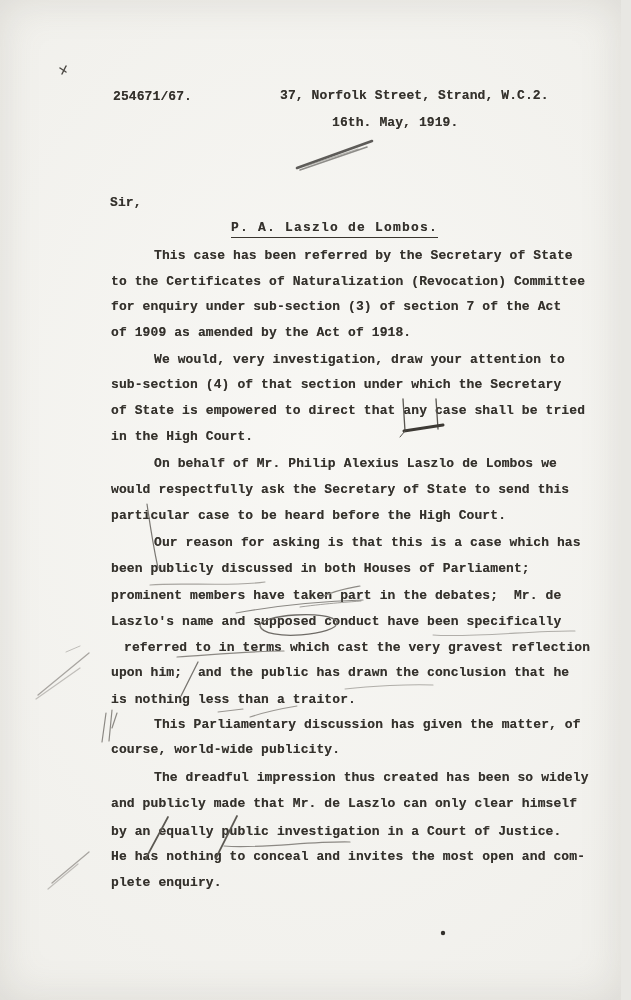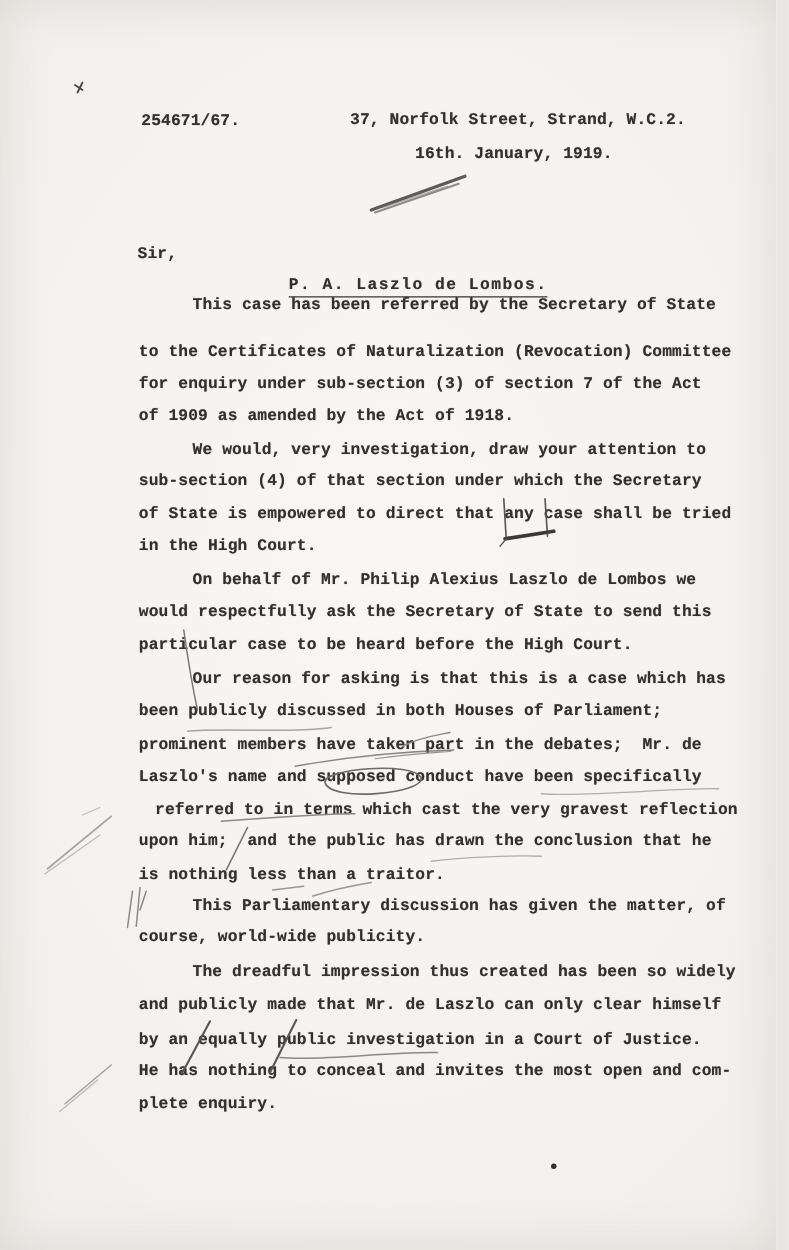--- a/index.html
+++ b/index.html
@@ -41,26 +41,26 @@
   .ind8{left:124px;text-align:right;}
   .pencil{position:absolute;left:0;top:0;width:631px;height:1000px;pointer-events:none;}
 </style>
 </head>
 <body>
 
 <div class="page">
 
   <div class="line ref">254671/67.</div>
   <div class="line addr">37, Norfolk Street, Strand, W.C.2.</div>
-  <div class="line date">16th. January, 1919.</div>
+  <div class="line date">16th. May, 1919.</div>
 
   <div class="line salutation">Sir,</div>
   <div class="line subject">P. A. Laszlo de Lombos.</div>
 
-  <div class="line ind" style="top:236px">This case has been referred by the Secretary of State</div>
+  <div class="line ind" style="top:248px">This case has been referred by the Secretary of State</div>
   <div class="line" style="top:274px">to the Certificates of Naturalization (Revocation) Committee</div>
   <div class="line" style="top:299px">for enquiry under sub-section (3) of section 7 of the Act</div>
   <div class="line" style="top:325px">of 1909 as amended by the Act of 1918.</div>
 
   <div class="line ind" style="top:352px">We would, very investigation, draw your attention to</div>
   <div class="line" style="top:377px">sub-section (4) of that section under which the Secretary</div>
   <div class="line" style="top:403px">of State is empowered to direct that any case shall be tried</div>
   <div class="line" style="top:429px">in the High Court.</div>
 
   <div class="line ind" style="top:456px">On behalf of Mr. Philip Alexius Laszlo de Lombos we</div>

